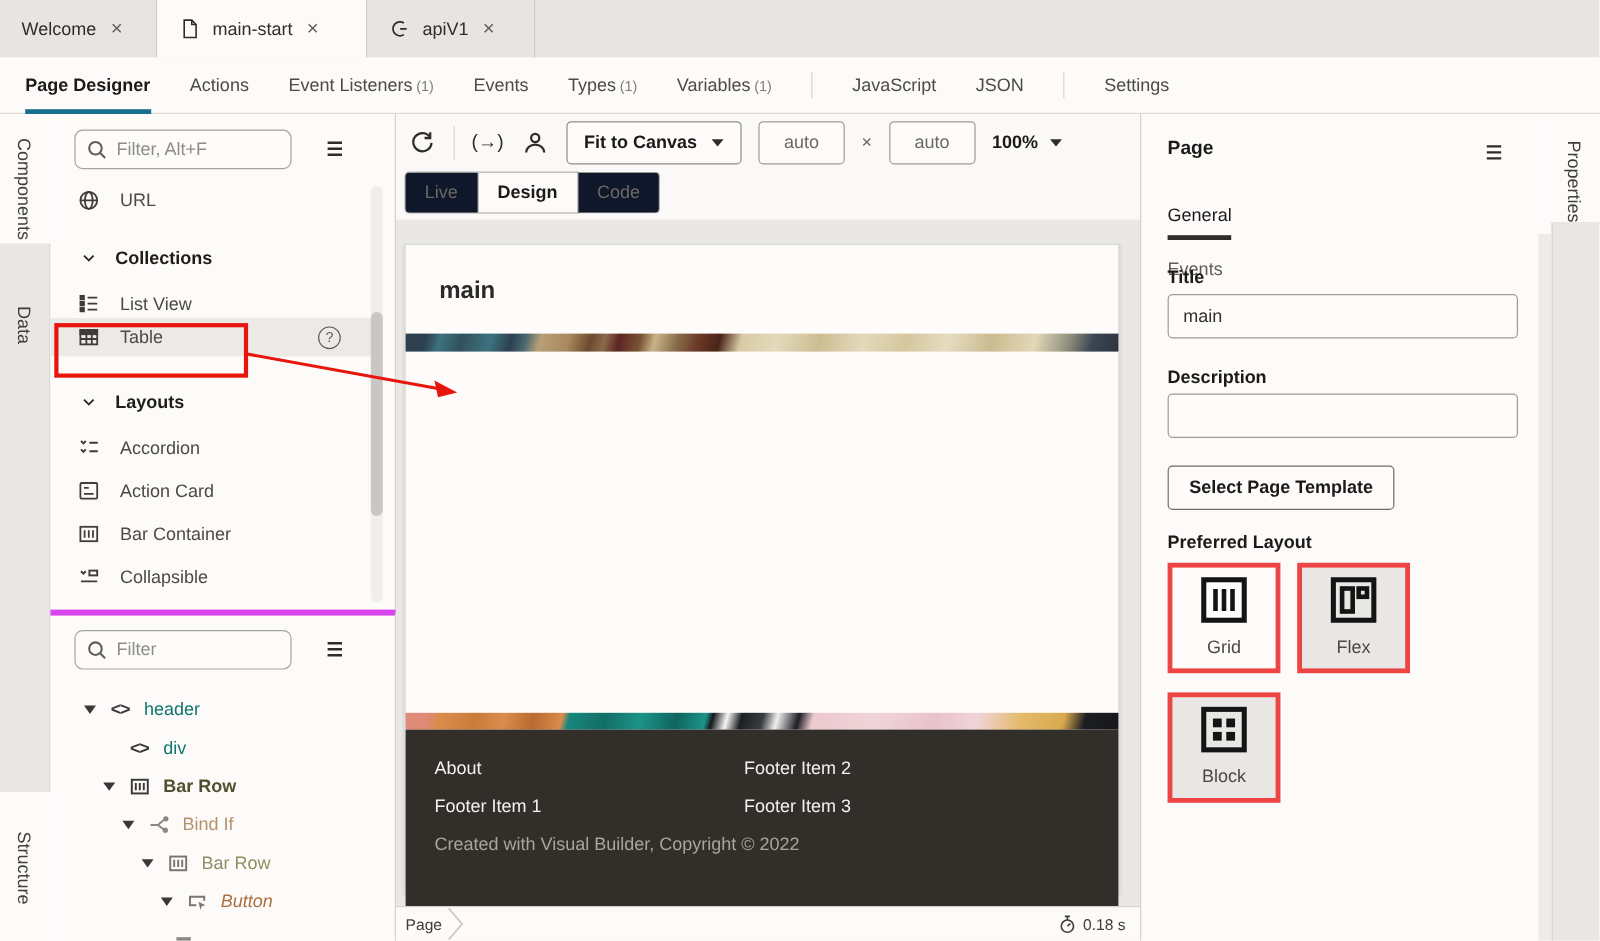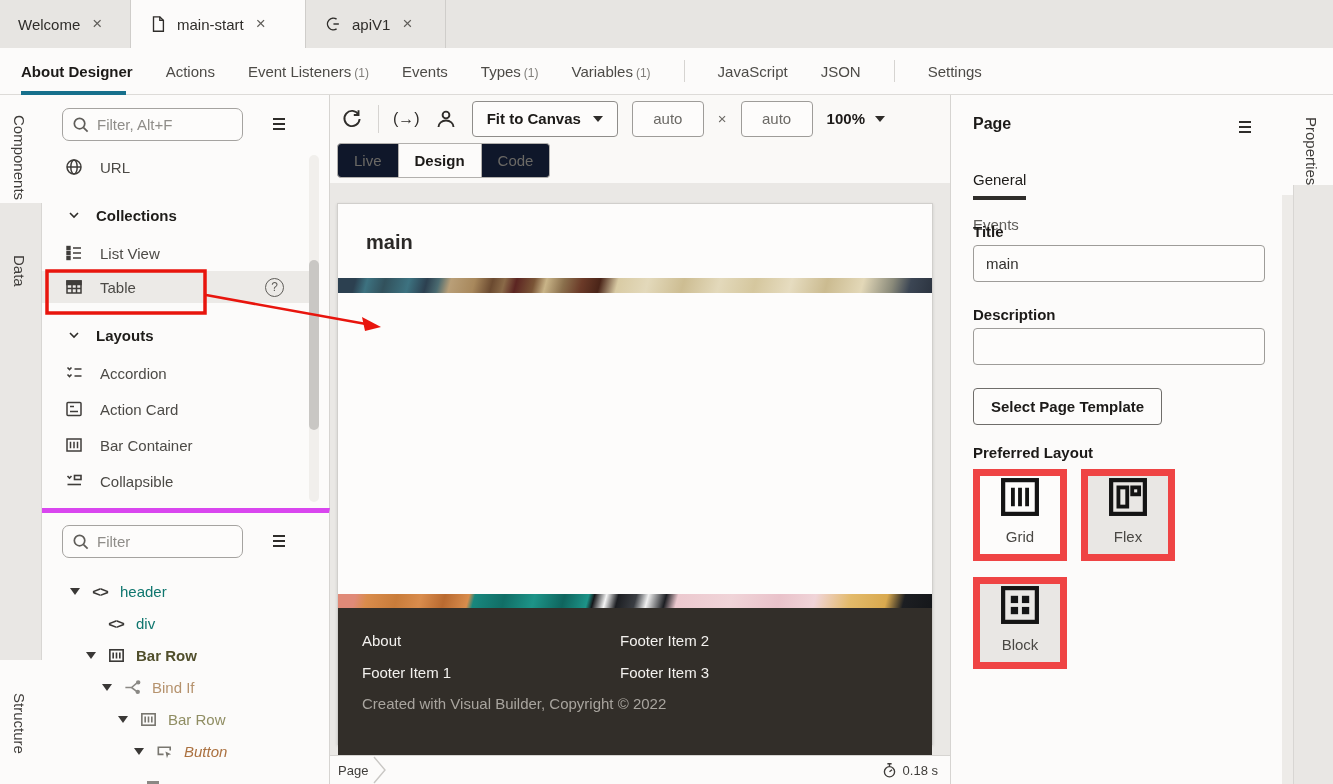--- a/index.html
+++ b/index.html
@@ -134,21 +134,21 @@
   .props-burger { position:absolute; right:38px; top:22px; color:#2f2d2a; cursor:pointer; }
   .ptabs { position:absolute; left:22px; top:76px; display:flex; gap:16px;flex-direction:column; }
   .ptab { color:#5f5d59; padding-bottom:8px; cursor:pointer; }
   .ptab.active { color:#1c1a18; border-bottom:4px solid #2f2d2a; }
   .plabel { position:absolute; left:22px; font-weight:700; color:#1c1a18; font-size:15px; }
   .pinput { position:absolute; left:22px; width:292px; height:37px; border:1px solid #9e9c99;
             border-radius:4px; background:#fdfcfb; padding:0 12px; font-size:15px; color:#33312e; outline:none; }
   .tmpl-btn { position:absolute; left:22px; top:293px; height:37px; padding:0 17px; background:#fdfcfb;
               border:1px solid #6f6d6a; border-radius:4px; font-weight:700; font-size:15px; color:#1c1a18;
               cursor:pointer; font-family:inherit; }
-  .tile { position:absolute; width:94px; height:92px; border:7px solid #ef4444; background:#fdfcfb;
+  .tile { position:absolute; width:94px; height:92px; border:4px solid #ef4444; background:#fdfcfb;
           display:flex; flex-direction:column; align-items:center; justify-content:flex-end;
           padding-bottom:9px; gap:8px; cursor:pointer; }
   .tile.sel { background:#e9e7e4; }
   .tile .tlabel { color:#4a4844; font-size:15px; }
   .props-scroll { position:absolute; right:0; top:100px; bottom:0; width:11px; background:#edebe8; }
 
   
   .right-rail { left:1293px; top:95px; width:40px; height:689px; background:#fcfbfa; }
   .rr-gray { position:absolute; left:0; top:90px; width:40px; height:599px; background:#e9e7e4;
              border-left:1px solid #d8d6d3; }
@@ -181,21 +181,21 @@
         <path d="M14 4.6 A6.5 6.5 0 1 0 14 15.4"></path>
           <path d="M10.5 10 h6"></path>
       </svg>
     </span>
     <span>apiV1</span>
     <span class="close">×</span>
   </div>
 </div>
 
 <div class="abs navbar">
-  <span class="navitem active"><span>About Designer</span></span>
+  <span class="navitem active"><span>Page Designer</span></span>
   <span class="navitem"><span>Actions</span></span>
   <span class="navitem"><span>Event Listeners</span><span class="cnt">(1)</span></span>
   <span class="navitem"><span>Events</span></span>
   <span class="navitem"><span>Types</span><span class="cnt">(1)</span></span>
   <span class="navitem"><span>Variables</span><span class="cnt">(1)</span></span>
   <span class="navdiv"></span>
   <span class="navitem"><span>JavaScript</span></span>
   <span class="navitem"><span>JSON</span></span>
   <span class="navdiv"></span>
   <span class="navitem"><span>Settings</span></span>
@@ -250,21 +250,21 @@
       <svg width="20" height="20" viewBox="0 0 20 20" fill="#3f3d3a" stroke="#3f3d3a" stroke-width="1.4">
         <rect x="3" y="3.5" width="3" height="3"></rect>
           <rect x="3" y="8.5" width="3" height="3"></rect>
           <rect x="3" y="13.5" width="3" height="3"></rect>
         <path d="M9 5 h8 M9 10 h8 M9 15 h8" fill="none"></path>
       </svg>
     </span>
     <span>List View</span>
   </div>
 
-  <div class="comp-row hl" style="top:176px;">
+  <div class="comp-row hl" style="top:170px;">
     <span class="cicon">
       <svg width="20" height="20" viewBox="0 0 20 20" fill="none" stroke="#3f3d3a" stroke-width="1.5">
         <rect x="3" y="4" width="14" height="12"></rect>
           <rect x="3" y="4" width="14" height="3.5" fill="#3f3d3a"></rect>
         <path d="M3 11.5 h14 M8 7.5 v8.5 M12.5 7.5 v8.5"></path>
       </svg>
     </span>
     <span>Table</span>
     <span class="help-circ">?</span>
   </div>

